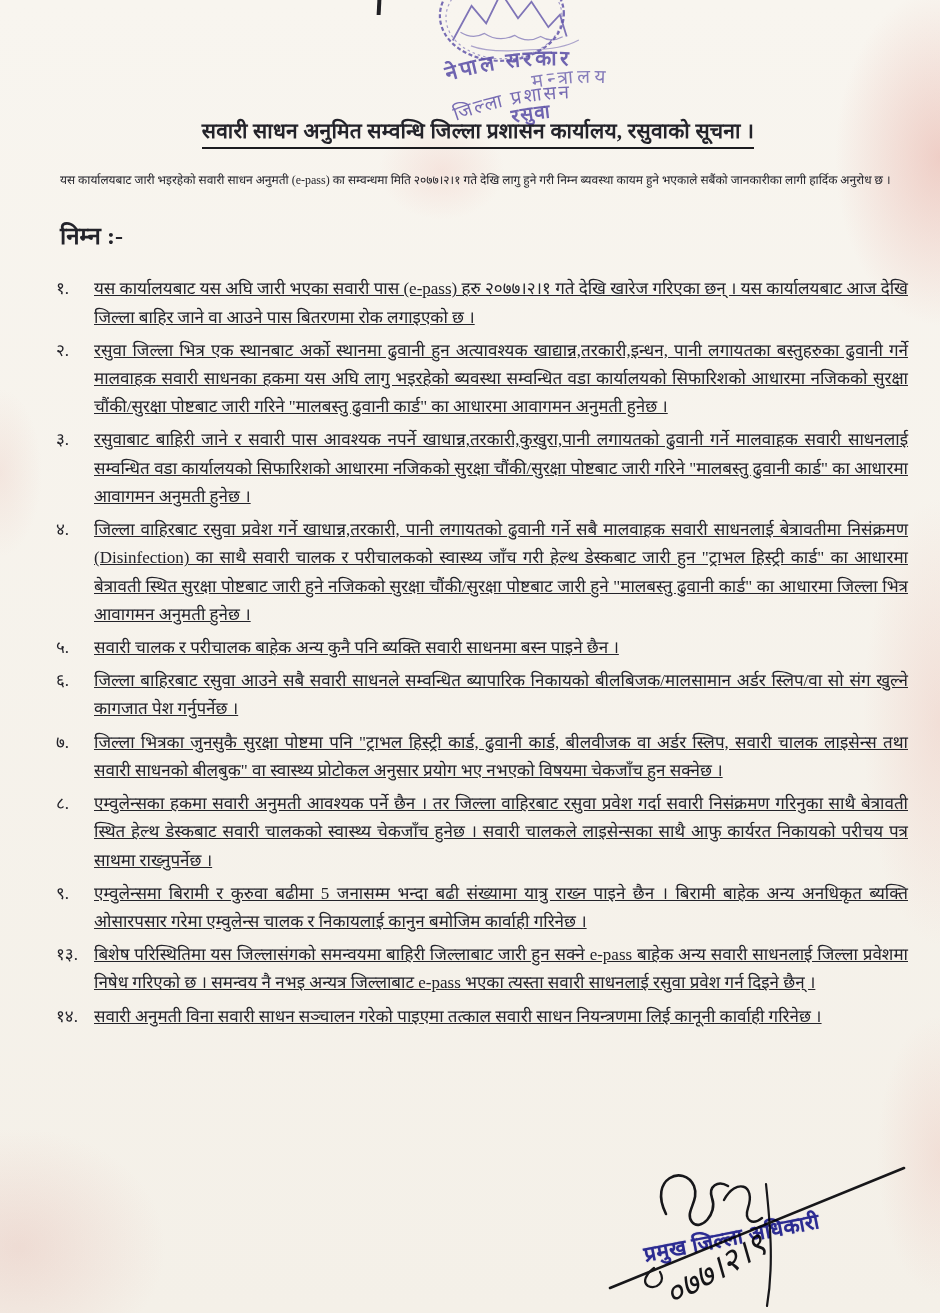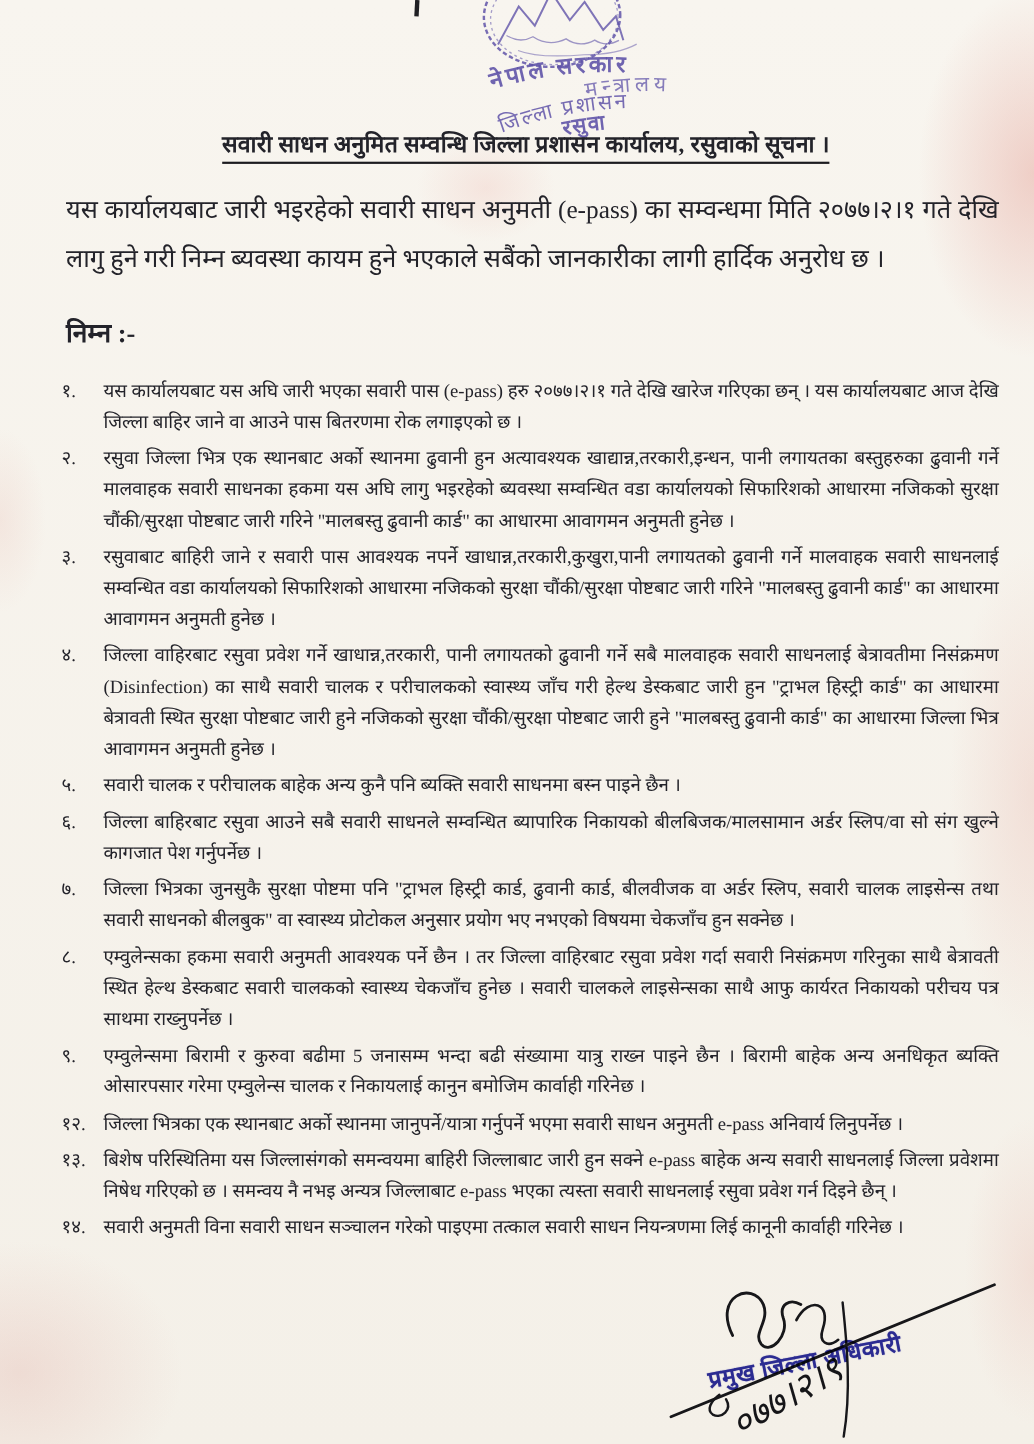--- a/index.html
+++ b/index.html
@@ -23,28 +23,28 @@
   .title-wrap{ text-align:center; padding-top:96px; }
   .doc-title{
     display:inline-block;
     font-size:21px;font-weight:bold;
     border-bottom:2px solid #1b1b1f;
     padding-bottom:3px;
     letter-spacing:0.2px;
   }
   .intro{
     margin:20px 2px 0 14px;
-    font-size:23px;line-height:1.95;
+    font-size:12px;line-height:1.95;
     text-align:justify;
   }
   .list-label{ margin:26px 0 0 14px; font-size:24px; font-weight:bold; }
   .items{ margin:24px 0 0 8px; }
   .item{ display:flex; margin-bottom:5px; font-size:17px; line-height:1.66; }
   .item .num{ width:38px; flex-shrink:0; text-align:left; padding-left:2px; }
-  .item .txt{ flex:1; text-align:justify; padding-right:2px; }
+  .item .txt{ flex:1; text-align:justify; padding-right:2px;text-decoration:underline; }
 
   
   #stamp-top{
     position:absolute; left:392px; top:-14px; width:266px; height:178px;
     z-index:3; mix-blend-mode:multiply; opacity:0.95;
     transform:rotate(-2deg);
     pointer-events:none;
   }
   
   #sig-art{ position:absolute; left:596px; top:1156px; width:334px; height:152px; z-index:3; pointer-events:none;}
@@ -106,24 +106,20 @@
         </div>
       <div class="item">
           <span class="num">८.</span>
           <span class="txt">एम्वुलेन्सका हकमा सवारी अनुमती आवश्यक पर्ने छैन । तर जिल्ला वाहिरबाट रसुवा प्रवेश गर्दा सवारी निसंक्रमण गरिनुका साथै बेत्रावती स्थित हेल्थ डेस्कबाट सवारी चालकको स्वास्थ्य चेकजाँच हुनेछ । सवारी चालकले लाइसेन्सका साथै आफु कार्यरत निकायको परीचय पत्र साथमा राख्नुपर्नेछ ।</span>
         </div>
       <div class="item">
           <span class="num">९.</span>
           <span class="txt">एम्वुलेन्समा बिरामी र कुरुवा बढीमा 5 जनासम्म भन्दा बढी संख्यामा यात्रु राख्न पाइने छैन । बिरामी बाहेक अन्य अनधिकृत ब्यक्ति ओसारपसार गरेमा एम्वुलेन्स चालक र निकायलाई कानुन बमोजिम कार्वाही गरिनेछ ।</span>
         </div>
       <div class="item">
-          <span class="num">१२.</span>
-          <span class="txt">जिल्ला भित्रका एक स्थानबाट अर्को स्थानमा जानुपर्ने/यात्रा गर्नुपर्ने भएमा सवारी साधन अनुमती e-pass  अनिवार्य लिनुपर्नेछ ।</span>
-        </div>
-      <div class="item">
           <span class="num">१३.</span>
           <span class="txt">बिशेष परिस्थितिमा यस जिल्लासंगको समन्वयमा बाहिरी जिल्लाबाट जारी हुन सक्ने e-pass बाहेक अन्य सवारी साधनलाई जिल्ला प्रवेशमा निषेध गरिएको छ । समन्वय नै नभइ अन्यत्र जिल्लाबाट e-pass भएका त्यस्ता सवारी साधनलाई रसुवा प्रवेश गर्न दिइने छैन् ।</span>
         </div>
       <div class="item">
           <span class="num">१४.</span>
           <span class="txt">सवारी अनुमती विना सवारी साधन सञ्चालन गरेको पाइएमा तत्काल सवारी साधन नियन्त्रणमा लिई कानूनी कार्वाही गरिनेछ ।</span>
         </div>
     </div>
   </div>
 

